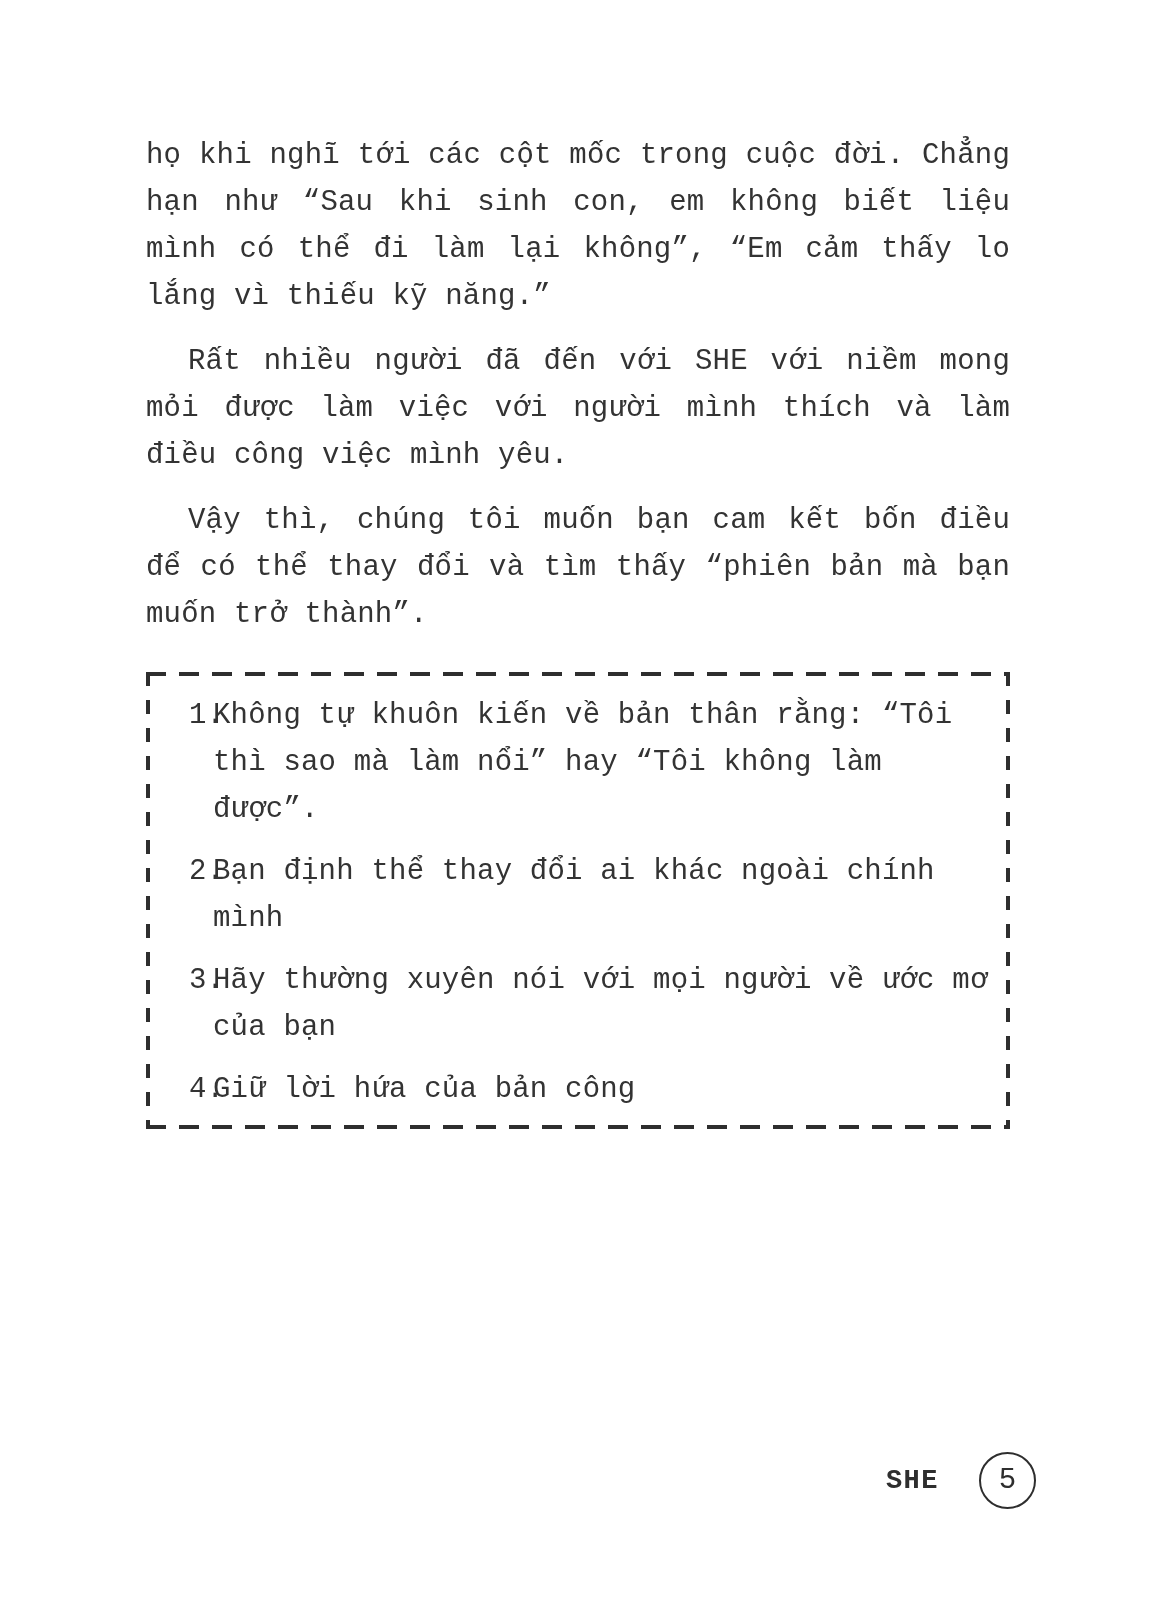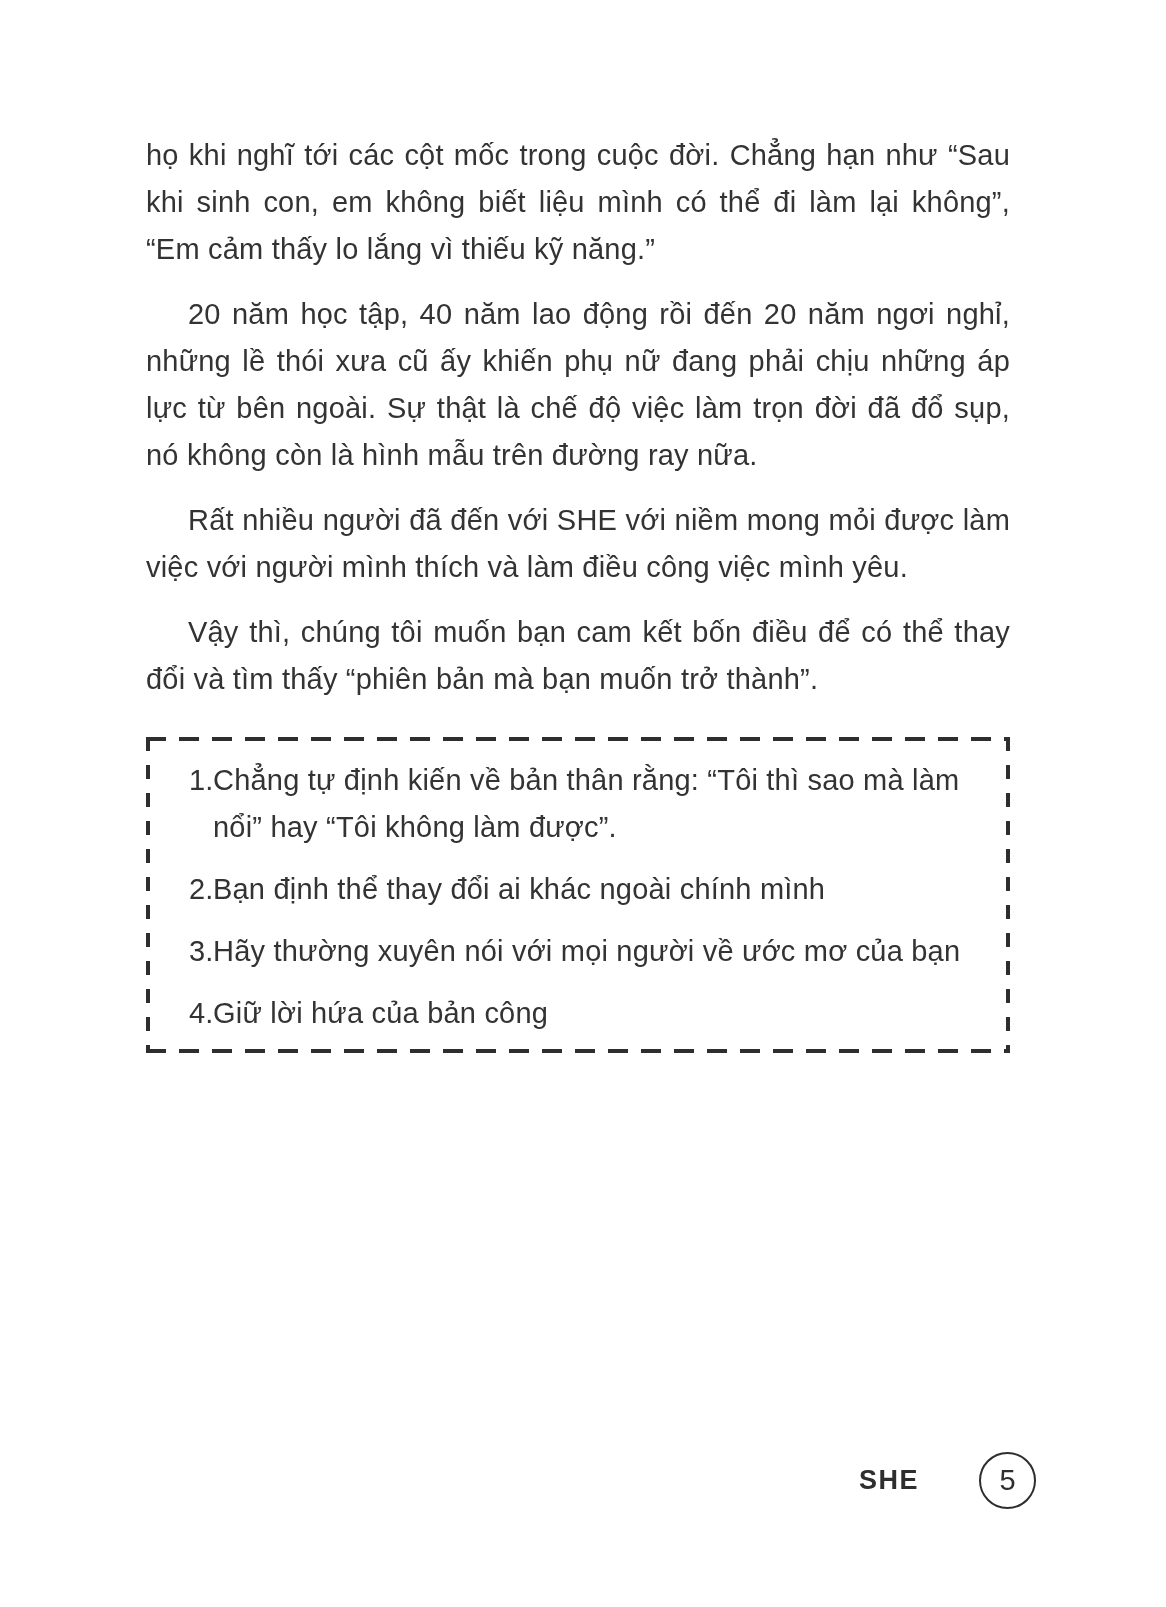--- a/index.html
+++ b/index.html
@@ -9,20 +9,21 @@
     height: 1607px;
     position: relative;
     font-family: "Liberation Sans", "DejaVu Sans", sans-serif;
     color: #333333;
     overflow: hidden;
   }
   .page {
     position: absolute;
     inset: 0;
     background: #ffffff;
+    font-family: Liberation Mono, monospace;
   }
   .content {
     position: absolute;
     left: 146px;
     top: 132px;
     width: 864px;
   }
   .para {
     font-size: 29px;
     line-height: 47px;
@@ -67,21 +68,21 @@
     flex: 1 1 auto;
     padding-left: 0px;
   }
 
   .footer {
     position: absolute;
     top: 1452px;
     right: 130px;
     display: flex;
     align-items: center;
-    gap: 60px;
+    gap: 40px;
   }
   .book-title {
     font-weight: bold;
     font-size: 27px;
     letter-spacing: 1.5px;
     color: #2e2e2e;
   }
   .page-circle {
     width: 57px;
     height: 57px;
@@ -94,28 +95,27 @@
     color: #2e2e2e;
   }
 </style>
 </head>
 <body>
 
 <div class="page">
   <div class="content">
 
     <p class="para">họ khi nghĩ tới các cột mốc trong cuộc đời. Chẳng hạn như “Sau khi sinh con, em không biết liệu mình có thể đi làm lại không”, “Em cảm thấy lo lắng vì thiếu kỹ năng.”</p>
-    <p class="para indent">20 năm học tập, 40 năm lao động rồi đến 20 năm ngơi nghỉ, những lề thói xưa cũ ấy khiến phụ nữ đang phải chịu những áp lực từ bên ngoài. Sự thật là chế độ việc làm trọn đời đã đổ sụp, nó không còn là hình mẫu trên đường ray nữa.</p>
     <p class="para indent">Rất nhiều người đã đến với SHE với niềm mong mỏi được làm việc với người mình thích và làm điều công việc mình yêu.</p>
     <p class="para indent">Vậy thì, chúng tôi muốn bạn cam kết bốn điều để có thể thay đổi và tìm thấy “phiên bản mà bạn muốn trở thành”.</p>
 
     <div class="commitment-box">
       <div class="commitment-item">
         <span class="num">1.</span>
-        <span class="item-text">Chẳng tự định kiến về bản thân rằng: “Tôi thì sao mà làm nổi” hay “Tôi không làm được”.</span>
+        <span class="item-text">Không tự khuôn kiến về bản thân rằng: “Tôi thì sao mà làm nổi” hay “Tôi không làm được”.</span>
       </div>
       <div class="commitment-item">
         <span class="num">2.</span>
         <span class="item-text">Bạn định thể thay đổi ai khác ngoài chính mình</span>
       </div>
       <div class="commitment-item">
         <span class="num">3.</span>
         <span class="item-text">Hãy thường xuyên nói với mọi người về ước mơ của bạn</span>
       </div>
       <div class="commitment-item">

